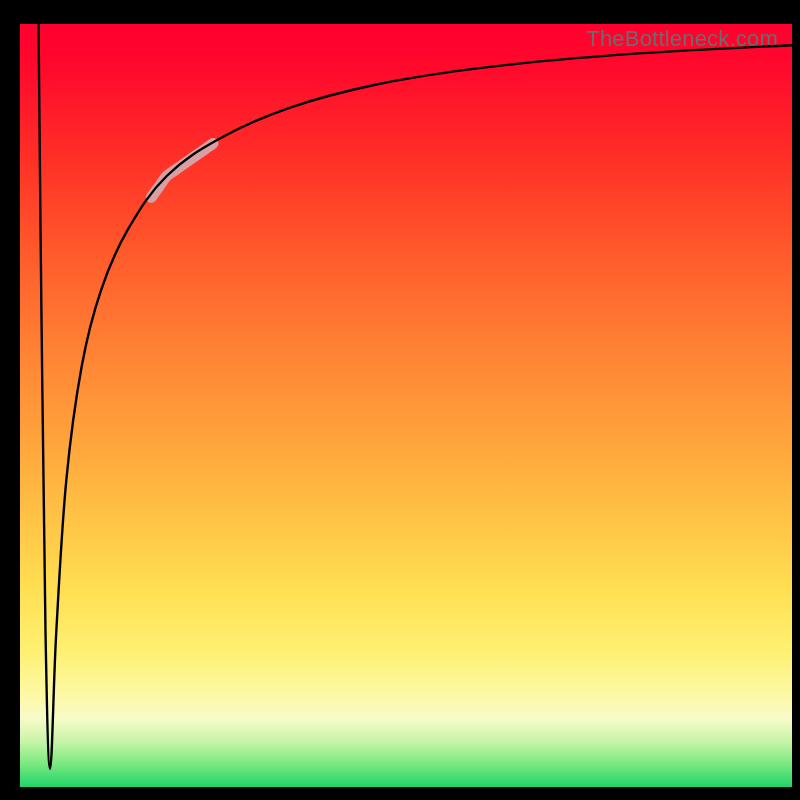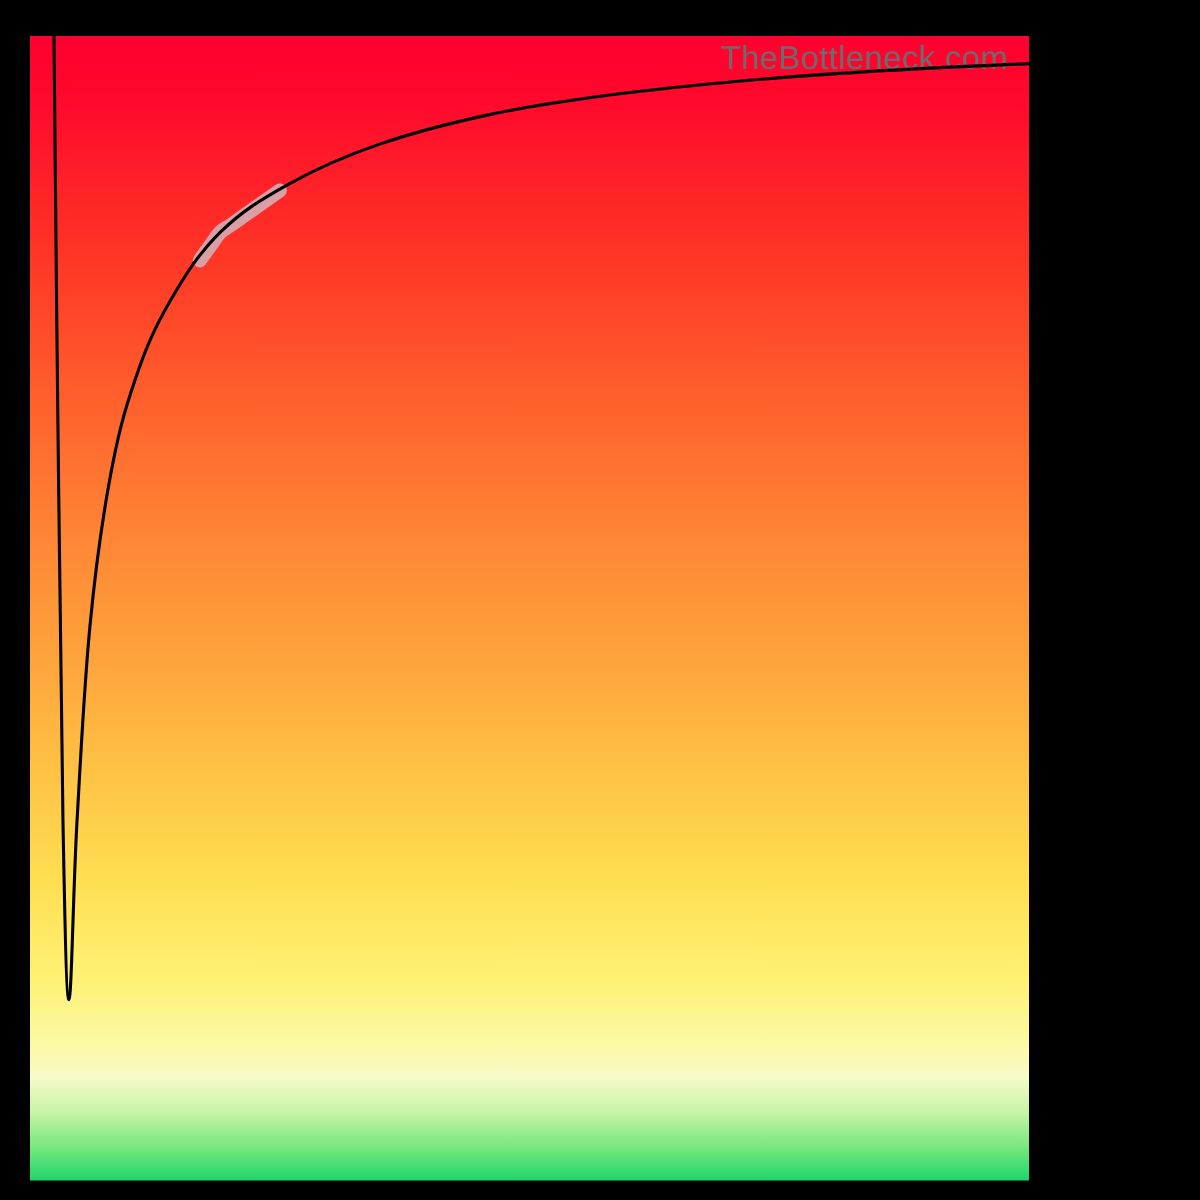--- a/index.html
+++ b/index.html
@@ -48,21 +48,21 @@
   svg.curve {
     position: absolute;
     inset: 0;
   }
 </style>
 </head>
 <body>
 
 <div class="frame">
 
-  <div class="plot" style="left:20px; top:24px; width:666px; height:763px;">
+  <div class="plot" style="left:20px; top:24px; width:772px; height:763px;">
 
     <div class="attrib">TheBottleneck.com</div>
 
     <svg class="curve" viewBox="0 0 775 763" preserveAspectRatio="none">
       <path d="M 131.8 174.0 C 133.1 172.0, 136.7 167.1, 139.5 163.3 C 142.3 159.4, 144.5 155.5, 147.3 152.6 C 150.0 149.7, 152.2 149.1, 155.0 147.2 C 157.8 145.2, 160.0 143.7, 162.8 141.7 C 165.5 139.7, 167.7 138.2, 170.5 136.3 C 173.3 134.3, 175.5 132.8, 178.3 130.8 C 181.0 128.8, 183.2 127.3, 186.0 125.4 C 188.8 123.4, 192.4 120.9, 193.8 119.9" fill="none" stroke="#d8a0a4" stroke-width="11" stroke-linecap="round" id="hlPath"></path>
       <path d="M 18.6 0.0 C 19.2 54.9, 20.4 195.3, 21.7 305.2 C 23.0 415.1, 24.0 530.7, 25.6 610.4 C 27.1 690.1, 28.3 747.7, 30.2 747.7 C 32.2 747.7, 33.5 662.6, 36.4 610.4 C 39.4 558.2, 41.9 505.9, 46.5 457.8 C 51.1 409.7, 55.7 377.7, 62.0 343.3 C 68.3 309.0, 73.0 291.8, 81.4 267.1 C 89.7 242.3, 96.6 226.6, 108.5 206.0 C 120.4 185.4, 130.5 169.1, 147.3 152.6 C 164.0 136.1, 179.2 126.8, 201.5 114.5 C 223.8 102.1, 243.3 93.5, 271.3 83.9 C 299.1 74.3, 324.4 67.9, 356.5 61.0 C 388.6 54.2, 413.2 50.6, 449.5 45.8 C 485.8 41.0, 518.9 37.8, 558.0 34.3 C 597.1 30.9, 627.4 29.0, 666.5 26.7 C 705.6 24.4, 755.5 22.3, 775.0 21.4" fill="none" stroke="#000" stroke-width="2.4" stroke-linecap="round" stroke-linejoin="round" id="mainPath"></path>
     </svg>
 
   </div>
 </div>

